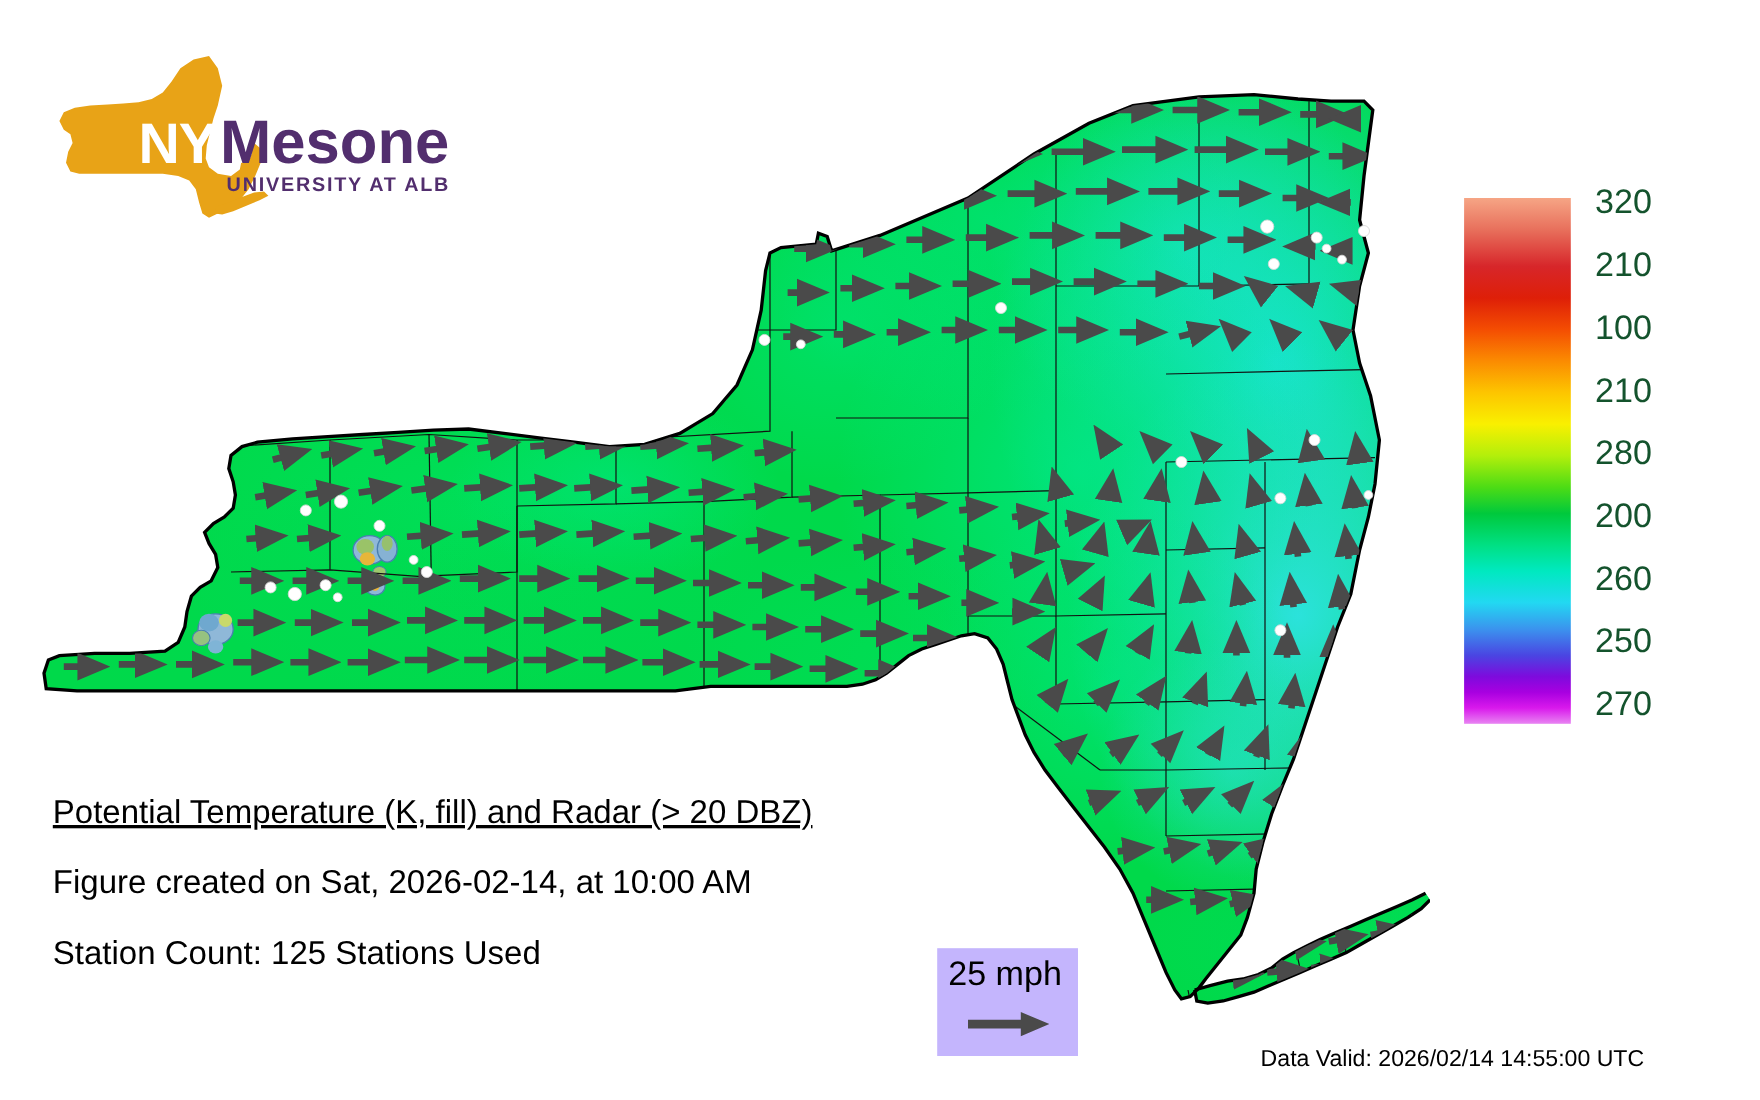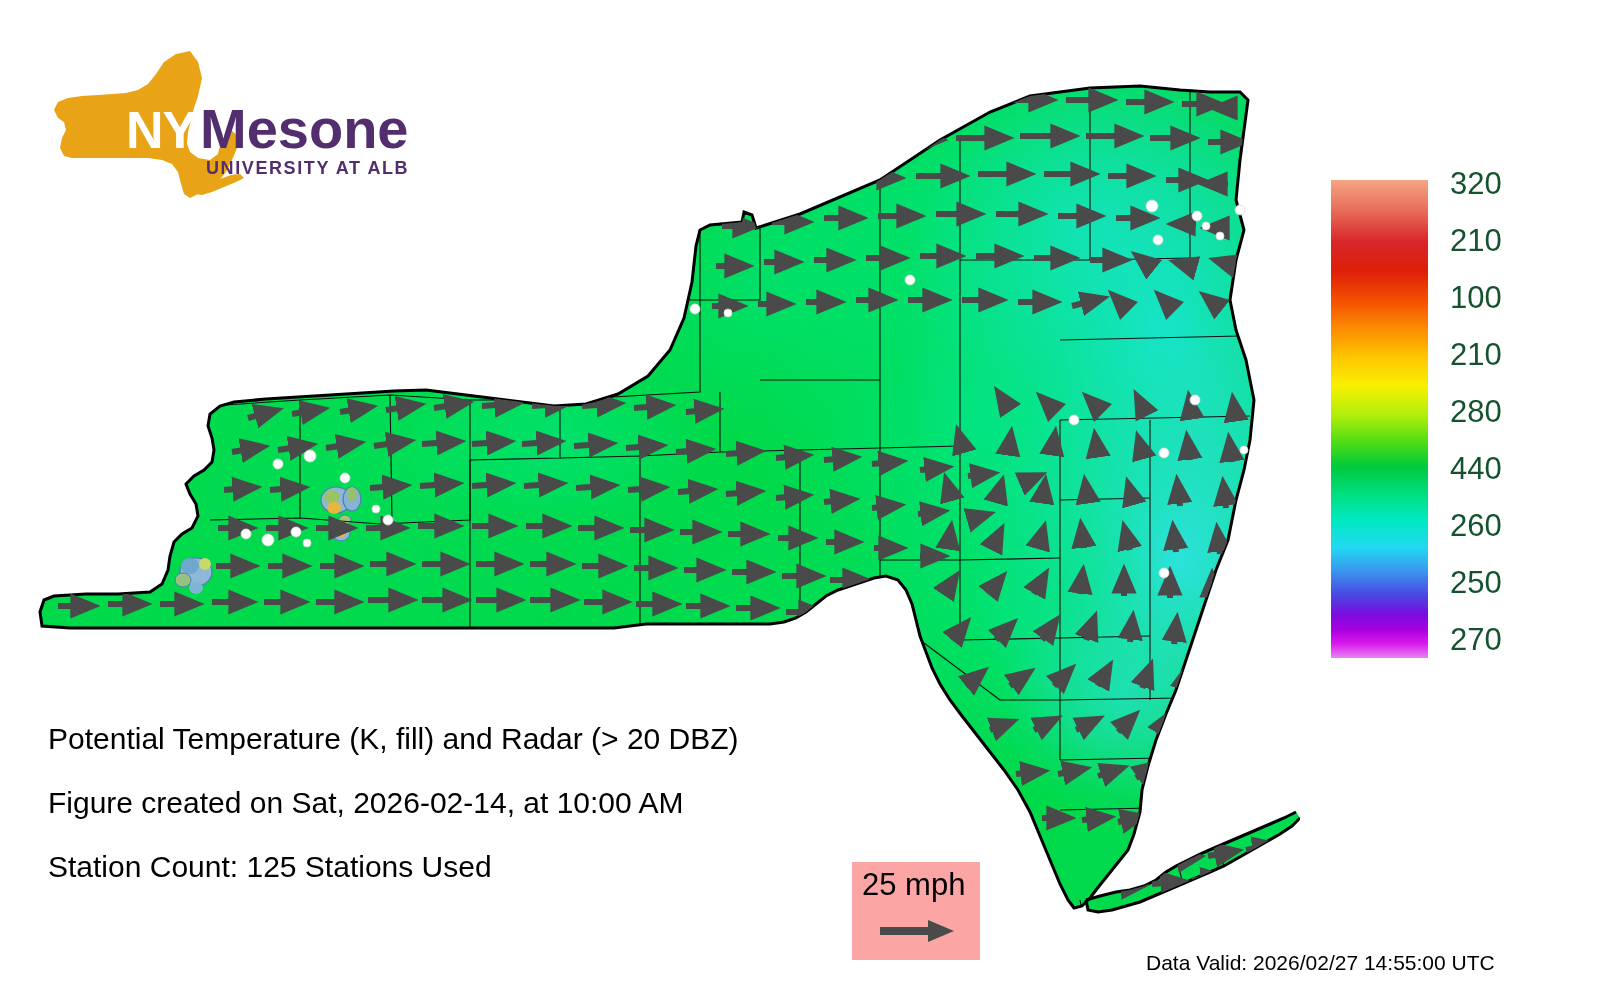--- a/index.html
+++ b/index.html
@@ -37,27 +37,27 @@
               #7d0bdd 91%,
               #a800e0 94%,
               #d919ec 97%,
               #e884f2 100%);}
   .cb-label{position:absolute;left:119px;font-size:31px;color:#14532d;
             line-height:1;white-space:nowrap;}
 
   
   .caption{position:absolute;left:48px;font-size:30px;color:#000;
            white-space:nowrap;line-height:1;}
-  #caption-title{top:724px;}
+  #caption-title{top:724px;text-decoration:underline;}
   #caption-created{top:788px;}
   #caption-stations{top:852px;}
 
   
   #wind-legend{position:absolute;left:852px;top:862px;width:128px;height:98px;
-               background:#fca5a5;}
+               background:#c4b5fd;}
   #wind-legend-label{position:absolute;left:10px;top:7px;font-size:31px;color:#000;
                      white-space:nowrap;line-height:1;}
   #wind-legend-arrow{position:absolute;left:28px;top:55px;}
 
   
   #data-valid{position:absolute;left:1146px;top:952px;font-size:21px;color:#000;
               white-space:nowrap;line-height:1;}
 </style>
 </head>
 <body>
@@ -573,30 +573,30 @@
 </svg>
 </div>
 
 <div id="colorbar-group">
   <div id="colorbar"></div>
   <div class="cb-label" style="top:-12px">320</div>
   <div class="cb-label" style="top:45px">210</div>
   <div class="cb-label" style="top:102px">100</div>
   <div class="cb-label" style="top:159px">210</div>
   <div class="cb-label" style="top:216px">280</div>
-  <div class="cb-label" style="top:273px">440</div>
+  <div class="cb-label" style="top:273px">200</div>
   <div class="cb-label" style="top:330px">260</div>
   <div class="cb-label" style="top:387px">250</div>
   <div class="cb-label" style="top:444px">270</div>
 </div>
 
 <div class="caption" id="caption-title">Potential Temperature (K, fill) and Radar (&gt; 20 DBZ)</div>
 <div class="caption" id="caption-created">Figure created on Sat, 2026-02-14, at 10:00 AM</div>
 <div class="caption" id="caption-stations">Station Count: 125 Stations Used</div>
 
 <div id="wind-legend">
   <div id="wind-legend-label">25 mph</div>
   <svg id="wind-legend-arrow" width="76" height="28" viewBox="0 0 76 28">
     <path d="M0 10 L48 10 L48 3 L74 14 L48 25 L48 18 L0 18 Z" fill="#4a4a4a"></path>
   </svg>
 </div>
 
-<div id="data-valid">Data Valid: 2026/02/27 14:55:00 UTC</div>
+<div id="data-valid">Data Valid: 2026/02/14 14:55:00 UTC</div>
 
 </body></html>

